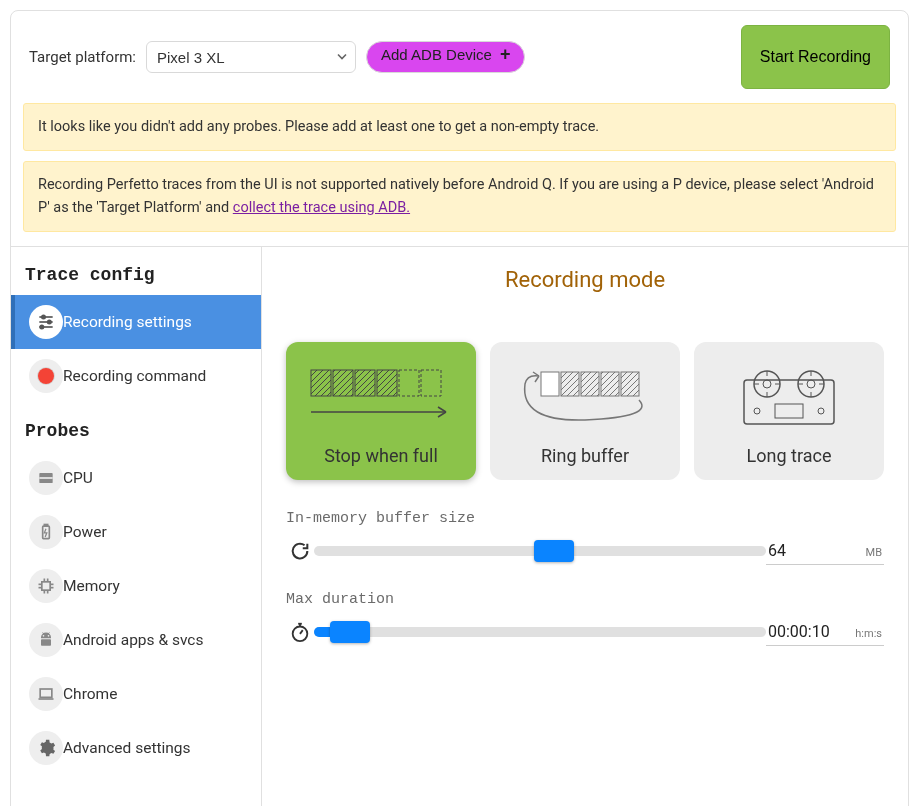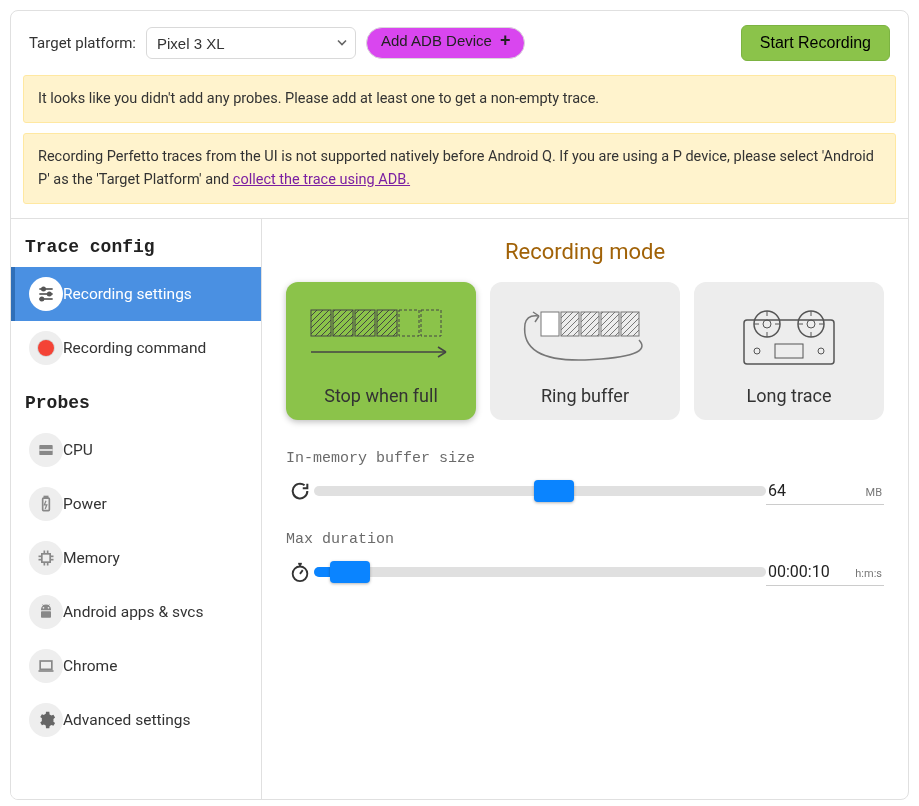--- a/index.html
+++ b/index.html
@@ -6,37 +6,37 @@
 body { font-family: -apple-system, BlinkMacSystemFont, "Segoe UI", Roboto, Helvetica, Arial, sans-serif; background: #fff; padding: 10px; }
 .app { width: 899px; border: 1px solid #e0e0e0; border-radius: 8px; overflow: hidden; background: #fff; }
 .topbar { display: flex; align-items: center; padding: 14px 18px 14px 18px; gap: 10px; }
 .label-txt { font-size: 15px; color: #333; }
 .select-wrap { position: relative; }
 select.platform { height: 32px; font-size: 15px; border: 1px solid #d9d9d9; border-radius: 6px; padding: 4px 30px 4px 10px; background: #fff; appearance: none; min-width: 210px; color: #333; }
 .select-caret { position: absolute; right: 8px; top: 50%; transform: translateY(-50%); pointer-events: none; color: #666; }
 .add-device { display: inline-flex; align-items: flex-end; gap: 8px; height: 32px; border: 1px solid #d9d9d9; border-radius: 16px; padding: 9px 14px; background: #d946ef; font-size: 15px; color: #222; cursor: pointer; }
 .plus { font-weight: 700; font-size: 18px; line-height: 1; }
 .spacer { flex: 1; }
-.start-rec { background: #8bc34a; color: #000; border: 1px solid #7cb342; border-radius: 6px; padding: 8px 18px; font-size: 16px; cursor: pointer; }
+.start-rec { background: #8bc34a; color: #000; border: 1px solid #7cb342; border-radius: 6px; padding: 22px 18px; font-size: 16px; cursor: pointer; }
 .banners { padding: 0 12px 14px 12px; display: flex; flex-direction: column; gap: 10px; }
 .banner { background: #fff3cd; border: 1px solid #ffe8a1; border-radius: 3px; padding: 12px 14px; font-size: 14.5px; color: #333; line-height: 1.55; }
 .banner a { color: #7b1fa2; text-decoration: underline; }
 .body { display: flex; border-top: 1px solid #e0e0e0; }
 .sidebar { width: 258px; border-right: 1px solid #e0e0e0; background: #fff; padding-bottom: 20px; min-height: 580px; }
 .sidebar-heading { font-size: 18px; font-weight: 700; padding: 18px 14px 10px 14px; color: #222; font-family: Liberation Mono, monospace; }
 .sidebar-item { display: flex; align-items: center; padding: 10px 14px; font-size: 15.5px; color: #333; cursor: pointer; border-left: 4px solid transparent; }
 .sidebar-item.active { background: #4a90e2; color: #fff; border-left: 4px solid #2f6fb8; }
 .sidebar-item.active .nav-ico { background: #fff; color: #555; }
 .nav-ico { width: 34px; height: 34px; border-radius: 50%; background: #eee; display: flex; align-items: center; justify-content: center; flex-shrink: 0; }
 .nav-ico svg { width: 20px; height: 20px; }
 .red-dot { width: 16px; height: 16px; border-radius: 50%; background: #f44336; box-shadow: 0 0 0 1px rgba(0,0,0,0.1); }
 .main { flex: 1; padding: 20px 24px; }
 .main-title { text-align: center; font-size: 22px; color: #a16207; font-weight: 400; margin-bottom: 18px; }
 .modes { display: flex; gap: 14px; justify-content: center; margin-bottom: 30px; }
-.mode-card { width: 190px; height: 138px; border-radius: 12px; background: #ededed; display: flex; flex-direction: column; align-items: center; justify-content: flex-start; padding: 14px 10px; cursor: pointer; position: relative; }
+.mode-card { width: 190px; height: 138px; border-radius: 12px; background: #ededed; display: flex; flex-direction: column; align-items: center; justify-content: flex-start; padding: 14px 10px; cursor: pointer; position: relative; margin-top: 32px; }
 .mode-card.selected { background: #8bc34a; box-shadow: 0 2px 6px rgba(0,0,0,0.25); }
 .mode-illus { flex: 1; display: flex; align-items: center; justify-content: center; width: 100%; }
 .mode-label { font-size: 18px; color: #333; margin-top: 8px; }
 .slider-group { margin-bottom: 26px; }
 .slider-label { font-size: 15px; color: #6b6b6b; margin-bottom: 10px; font-family: Liberation Mono, monospace; }
 .slider-row { display: flex; align-items: center; gap: 0; }
 .slider-ico { width: 28px; display: flex; justify-content: center; color: #333; }
 .slider-track { flex: 1; height: 10px; background: #e0e0e0; border-radius: 5px; position: relative; }
 .slider-fill { position: absolute; left: 0; top: 0; bottom: 0; background: #0a84ff; border-radius: 5px; }
 .slider-thumb { position: absolute; top: 50%; width: 40px; height: 22px; background: #0a84ff; border-radius: 4px; transform: translate(-50%, -50%); box-shadow: 0 1px 3px rgba(0,0,0,0.3); }

